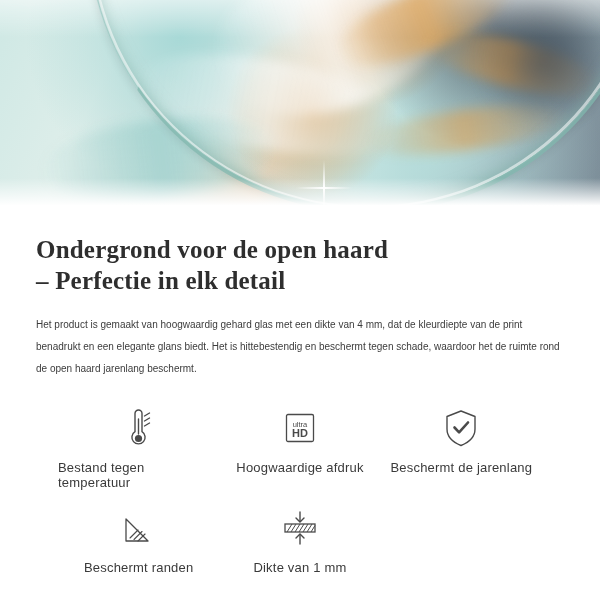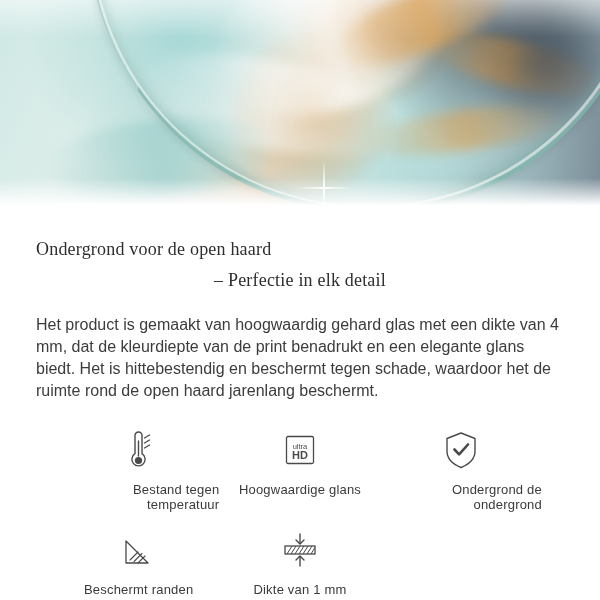--- a/index.html
+++ b/index.html
@@ -123,49 +123,49 @@
     height: 30px;
     background: linear-gradient(180deg, rgba(255,255,255,0) 0%, #ffffff 92%);
   }
 
   
   .content {
     padding: 26px 36px 0 36px;
   }
   .headline {
     font-family: "Liberation Serif", serif;
-    font-size: 18px;
+    font-size: 25px;
     line-height: 31px;
     color: #2e2e2e;
-    font-weight: 400;
+    font-weight: 700;
     margin: 0 0 18px 0;
     letter-spacing: 0.2px;
   }
-  .headline .l2 { display: block; text-align: center; }
+  .headline .l2 { display: block; }
   .body-copy {
-    font-size: 16px;
+    font-size: 10px;
     line-height: 22px;
     color: #3c3c3c;
     margin: 0;
     max-width: 530px;
   }
 
   
   .features {
     margin-top: 26px;
     padding: 0 22px;
     display: grid;
     grid-template-columns: repeat(3, 1fr);
     row-gap: 16px;
   }
   .feature {
     display: flex;
     flex-direction: column;
     align-items: center;
-    text-align: right;
+    text-align: left;
   }
   .feature-icon {
     height: 44px;
     display: flex;
     align-items: center;
     justify-content: center;
     margin-bottom: 10px;
   }
   .feature-label {
     font-size: 13px;
@@ -220,31 +220,31 @@
       </div>
 
       <div class="feature">
         <div class="feature-icon">
           <svg width="40" height="40" viewBox="0 0 40 40">
             <rect x="6.5" y="6.5" width="27" height="27" rx="1.5" fill="none" stroke="#4a4a4a" stroke-width="1.3"></rect>
             <text x="20" y="18.5" text-anchor="middle" font-family="Liberation Sans, sans-serif" font-size="7.5" fill="#4a4a4a">ultra</text>
             <text x="20" y="29" text-anchor="middle" font-family="Liberation Sans, sans-serif" font-size="11" font-weight="bold" fill="#4a4a4a">HD</text>
           </svg>
         </div>
-        <div class="feature-label">Hoogwaardige glans</div>
+        <div class="feature-label">Hoogwaardige afdruk</div>
       </div>
 
       <div class="feature">
         <div class="feature-icon">
           <svg width="38" height="42" viewBox="0 0 38 42">
             <path d="M19 4 L33 9.5 V22 c0 8.5 -6.5 13.5 -14 16.5 C11.5 35.5 5 30.5 5 22 V9.5 Z" fill="none" stroke="#4a4a4a" stroke-width="1.4" stroke-linejoin="round"></path>
             <path d="M12.5 20.5 l4.6 4.8 L26 15.5" fill="none" stroke="#4a4a4a" stroke-width="2.6" stroke-linecap="round" stroke-linejoin="round"></path>
           </svg>
         </div>
-        <div class="feature-label">Ondergrond de ondergrond</div>
+        <div class="feature-label">Beschermt de jarenlang</div>
       </div>
 
 
       <div class="feature">
         <div class="feature-icon">
           <svg width="40" height="40" viewBox="0 0 40 40">
             <path d="M7 33 V11 L29 33 Z" fill="none" stroke="#4a4a4a" stroke-width="1.3" stroke-linejoin="round"></path>
             <g stroke="#4a4a4a" stroke-width="1.1" stroke-linecap="round">
               <line x1="11" y1="30" x2="19" y2="22"></line>
               <line x1="15" y1="31.5" x2="23" y2="23.5"></line>

